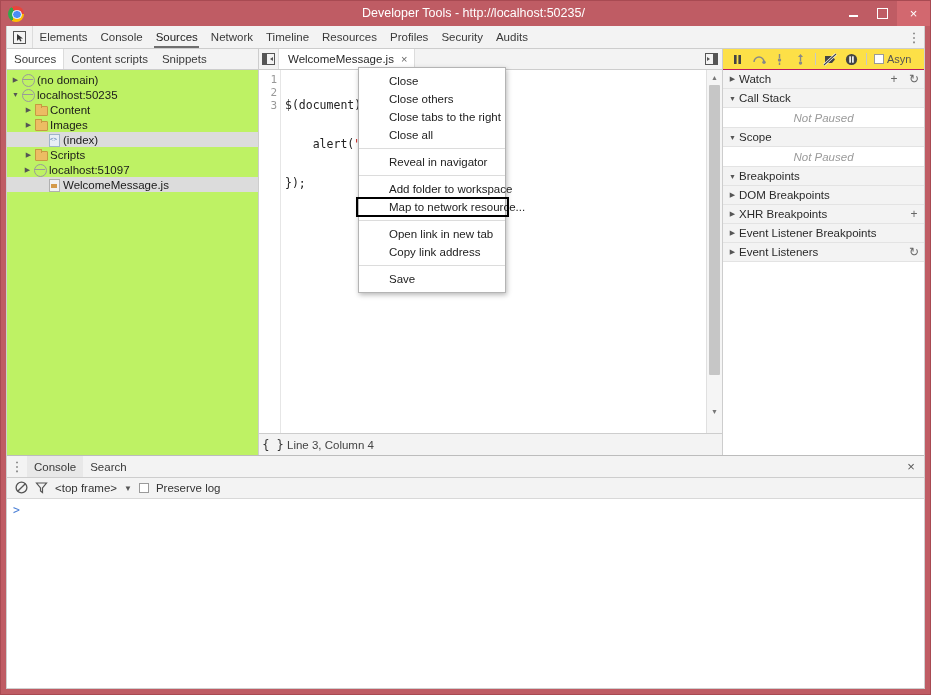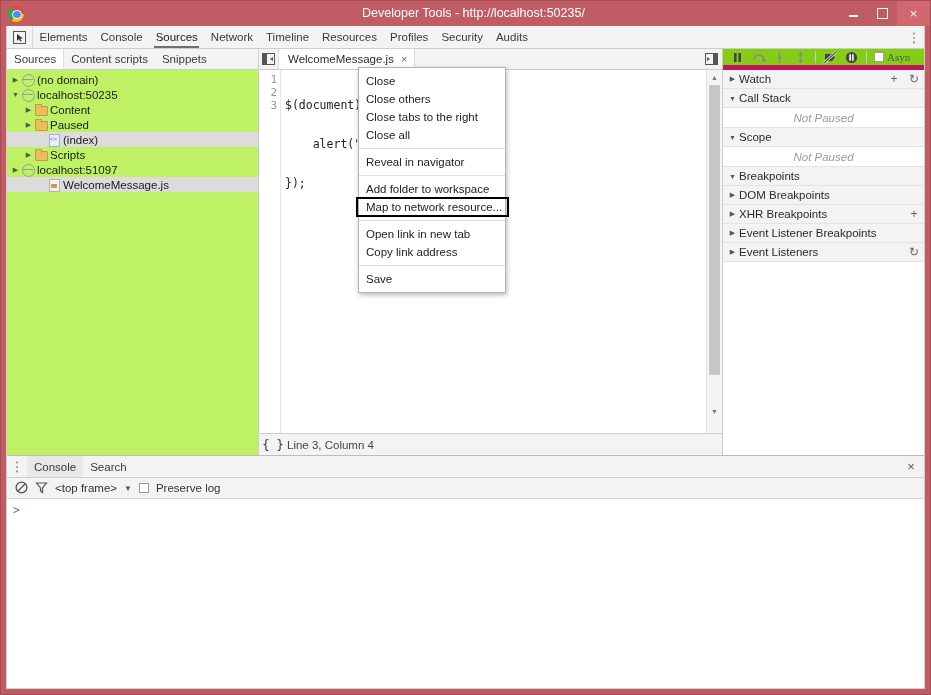--- a/index.html
+++ b/index.html
@@ -268,23 +268,23 @@
   }
 
   
   #debug-sidebar {
     width: 201px; flex: 0 0 201px;
     display: flex; flex-direction: column;
     min-height: 0; background: #fff;
   }
   #debug-toolbar {
     height: 21px; flex: 0 0 21px;
-    background: #84cc16; border-bottom: 5px solid #be185d;
+    background: #fde047; border-bottom: 1px solid #be185d;
     display: flex; align-items: center; gap: 2px; padding-left: 5px;
-    font-size: 11px; color: #555; font-family: Liberation Serif, serif;
+    font-size: 11px; color: #555;
   }
   .dbg-icon {
     width: 19px; height: 19px;
     display: flex; align-items: center; justify-content: center;
   }
   .dbg-sep {
     width: 1px; height: 12px; background: #c8c8c8; margin: 0 3px;
   }
   #async-box {
     display: flex; align-items: center; gap: 3px; margin-left: 2px;
@@ -359,21 +359,21 @@
     width: 148px;
     background: #ffffff;
     border: 1px solid #b4b4b4;
     box-shadow: 1px 2px 5px rgba(0,0,0,0.28);
     padding: 4px 0;
     font-size: 11.5px; color: #222;
     z-index: 50;
   }
   .ctx-item {
     height: 18px; display: flex; align-items: center;
-    padding-left: 7px; white-space: nowrap;
+    padding-left: 30px; white-space: nowrap;
   }
   .ctx-sep {
     height: 1px; background: #dcdcdc; margin: 4px 0 4px 0;
   }
   #ctx-highlight {
     position: absolute; left: 355px; top: 196px;
     width: 153px; height: 20px;
     border: 2.5px solid #000000;
     z-index: 60; pointer-events: none;
   }
@@ -435,33 +435,33 @@
             <span class="tlabel">localhost:50235</span>
           </div>
           <div class="tree-row" style="padding-left:16px">
             <span class="twisty">▶</span>
             <span class="tico ic-folder"></span>
             <span class="tlabel">Content</span>
           </div>
           <div class="tree-row" style="padding-left:16px">
             <span class="twisty">▶</span>
             <span class="tico ic-folder"></span>
-            <span class="tlabel">Paused</span>
+            <span class="tlabel">Images</span>
           </div>
           <div class="tree-row selected" style="padding-left:29px">
             <span class="twisty blank">.</span>
             <span class="tico ic-doc"></span>
             <span class="tlabel">(index)</span>
           </div>
           <div class="tree-row" style="padding-left:16px">
             <span class="twisty">▶</span>
             <span class="tico ic-folder"></span>
             <span class="tlabel">Scripts</span>
           </div>
-          <div class="tree-row" style="padding-left:3px">
+          <div class="tree-row" style="padding-left:15px">
             <span class="twisty">▶</span>
             <span class="tico ic-globe"></span>
             <span class="tlabel">localhost:51097</span>
           </div>
           <div class="tree-row selected" style="padding-left:29px">
             <span class="twisty blank">.</span>
             <span class="tico ic-js"></span>
             <span class="tlabel">WelcomeMessage.js</span>
           </div>
         </div>

